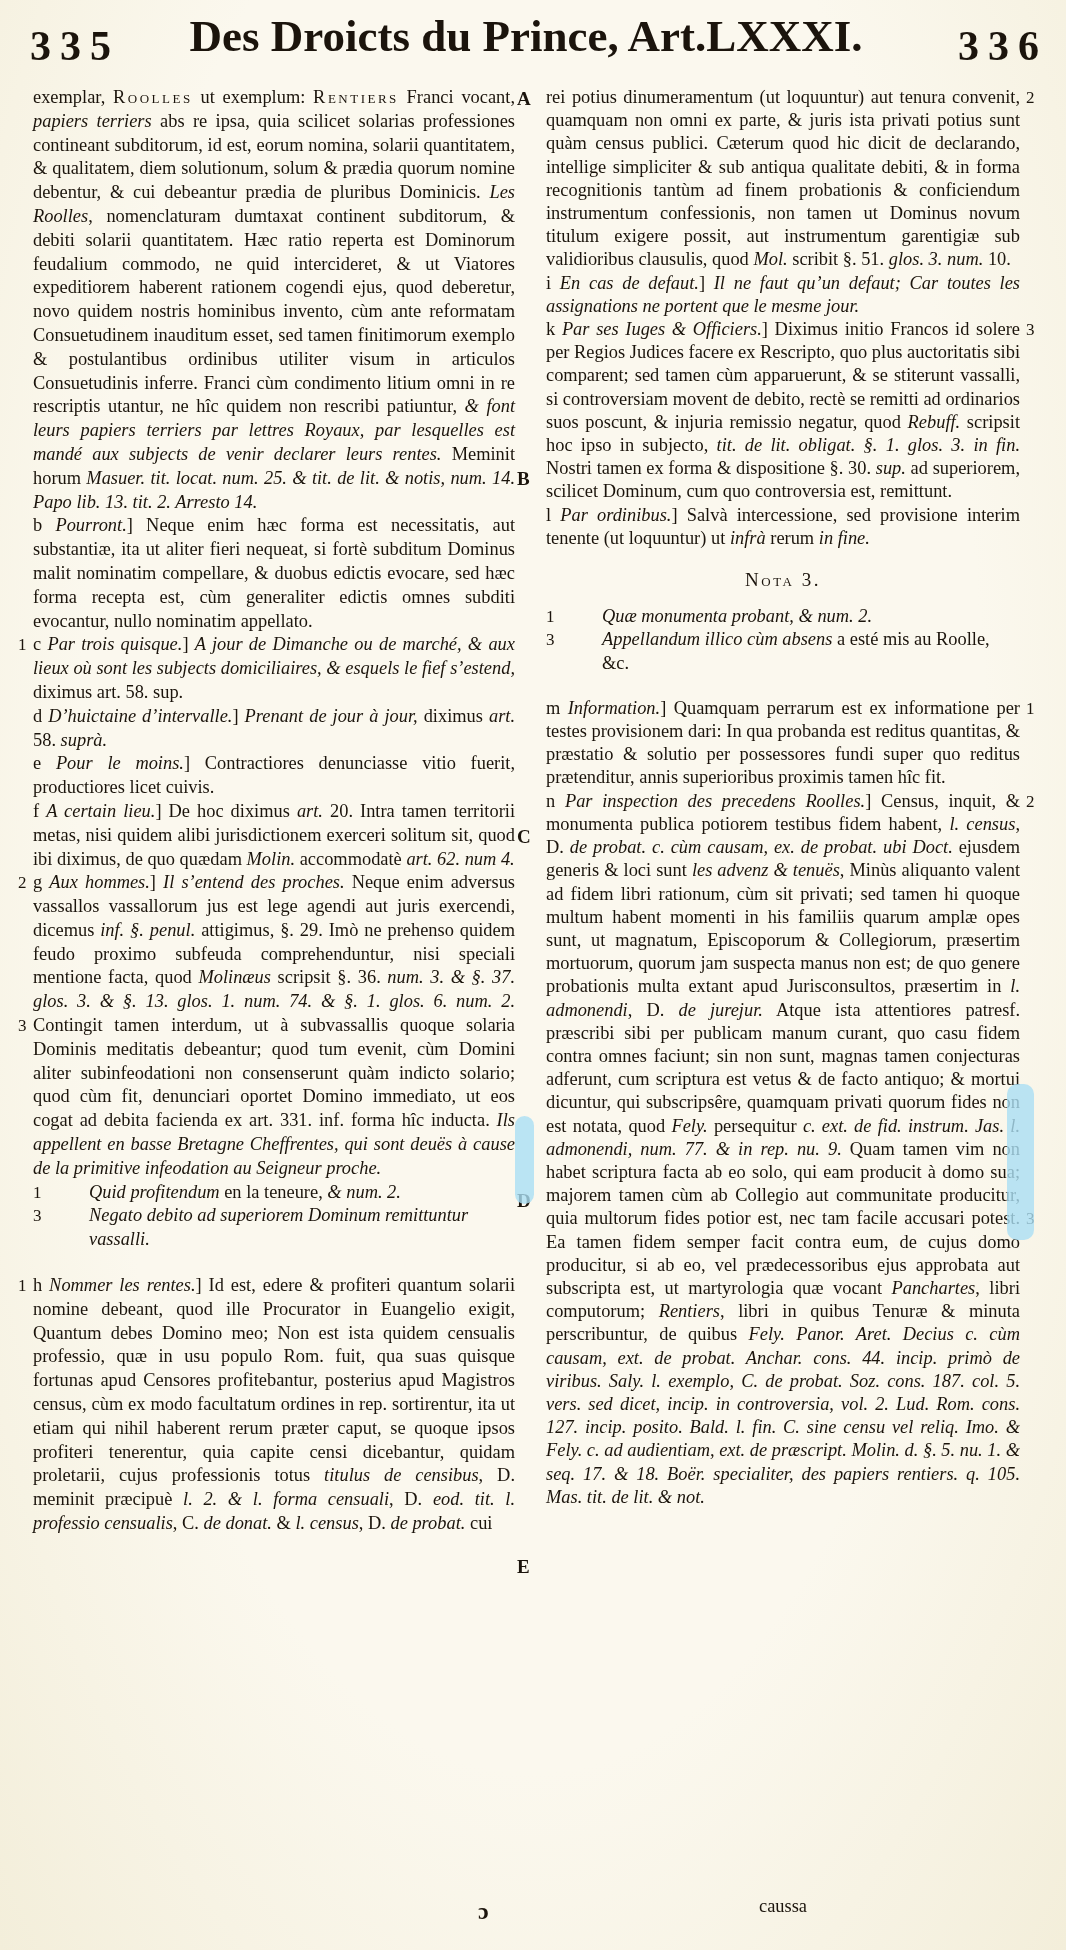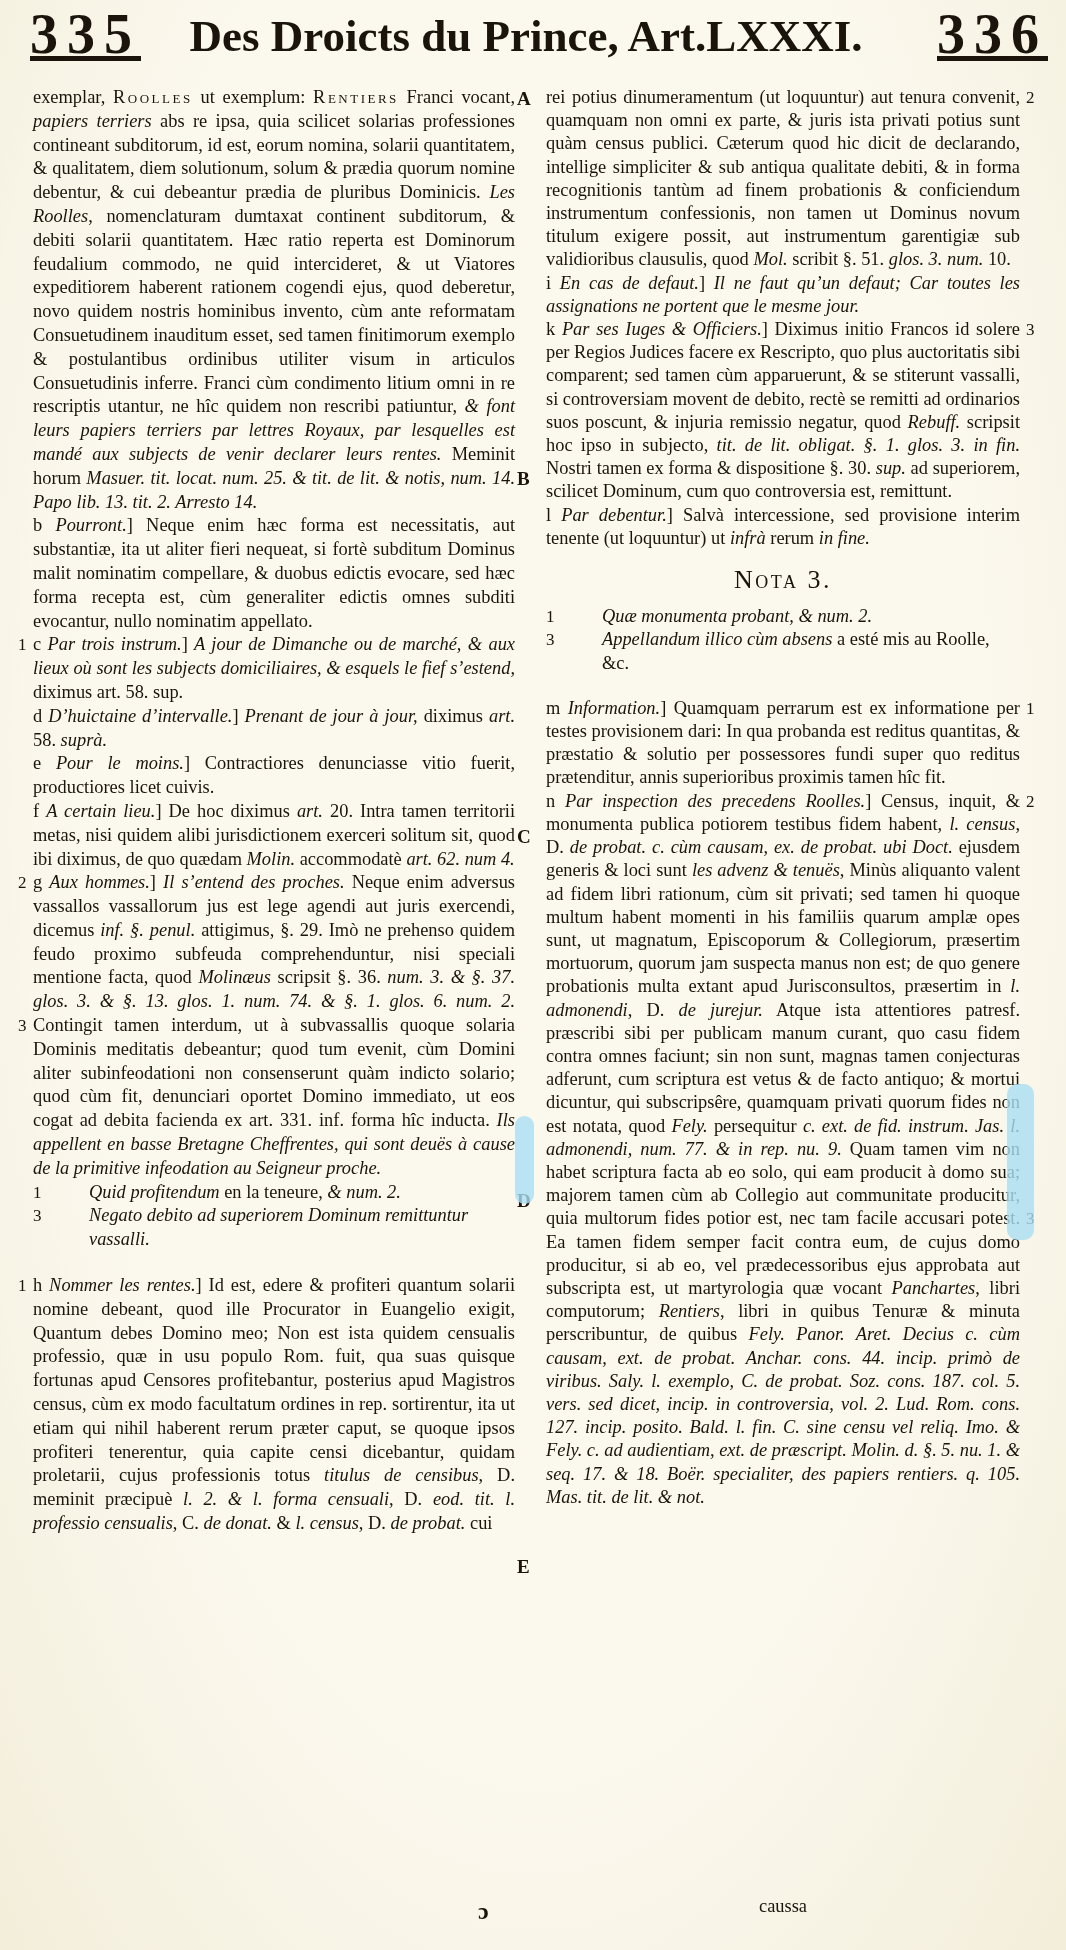--- a/index.html
+++ b/index.html
@@ -5,39 +5,39 @@
   html,body { margin:0; padding:0; background:#d8d2c2; }
   .page {
     position:relative; width:1066px; height:1950px; margin:0 auto;
     background:#f9f5e8;
     background-image: radial-gradient(ellipse at 50% 40%, #fbf8ee 60%, #f3eeda 100%);
     overflow:hidden;
     font-family:"Liberation Serif","DejaVu Serif",serif;
     color:#1b140c;
   }
   
-  .pagenum { position:absolute; top:2px; font-size:56px; letter-spacing:9px; font-weight:bold;text-decoration:underline; }
+  .pagenum { position:absolute; top:22px; font-size:42px; letter-spacing:9px; font-weight:bold; }
   .pagenum.left  { left:30px; }
   .pagenum.right { right:18px; }
   .title { position:absolute; top:10px; left:110px; right:124px; text-align:center;
            font-size:45px; font-weight:bold; white-space:nowrap; }
   
   .col { position:absolute; top:86px; }
   .col-left  { left:33px;  width:482px; --lh:23.8px; }
   .col-right { left:546px; width:474px; --lh:23.2px; }
   .para, .list-item {
     position:relative; margin:0; text-align:justify;
     font-size:18.4px; line-height:var(--lh);
   }
   .list-item { padding-left:56px; text-align:left; }
   .gap { margin-top:22px; }
   .it { font-style:italic; }
   .sc { font-variant:small-caps; letter-spacing:2.5px; }
   .nota { position:relative; margin:18px 0 14px; text-align:center;
-          font-size:26px; font-variant:small-caps; letter-spacing:9px; line-height:var(--lh); }
+          font-size:19px; font-variant:small-caps; letter-spacing:9px; line-height:var(--lh); }
   
   .mnote { position:absolute; font-size:17px; line-height:var(--lh); width:22px; }
   .mnote.nleft  { left:-15px; }
   .mnote.nlist  { left:0; }
   .mnote.nright { right:-28px; text-align:left; }
   .gutter-letter { position:absolute; font-size:19px; font-weight:bold; letter-spacing:1px; }
   .hl { position:absolute; border-radius:10px; opacity:0.8; }
   .ink-mark { position:absolute; font-size:24px; font-weight:bold; }
   .catchword { position:absolute; top:1896px; left:546px; width:474px;
                text-align:center; font-size:18.4px; }
@@ -46,34 +46,34 @@
 <body>
 
 <div class="page">
   <div class="pagenum left">335</div>
   <div class="title">Des Droicts du Prince, Art.LXXXI.</div>
   <div class="pagenum right">336</div>
 
   <div class="col col-left" id="col-left">
       <p class="para"><span>exemplar, </span><span class="sc">Roolles</span><span> ut exemplum: </span><span class="sc">Rentiers</span><span> Franci vocant, </span><span class="it">papiers terriers</span><span> abs re ipsa, quia scilicet solarias professiones contineant subditorum, id est, eorum nomina, solarii quantitatem, &amp; qualitatem, diem solutionum, solum &amp; prædia quorum nomine debentur, &amp; cui debeantur prædia de pluribus Dominicis. </span><span class="it">Les Roolles</span><span>, nomenclaturam dumtaxat continent subditorum, &amp; debiti solarii quantitatem.  Hæc ratio reperta est Dominorum feudalium commodo, ne quid intercideret, &amp; ut Viatores expeditiorem haberent rationem cogendi ejus, quod deberetur, novo quidem nostris hominibus invento, cùm ante reformatam Consuetudinem inauditum esset, sed tamen finitimorum exemplo &amp; postulantibus ordinibus utiliter visum in articulos Consuetudinis inferre.  Franci cùm condimento litium omni in re rescriptis utantur, ne hîc quidem non rescribi patiuntur, </span><span class="it">&amp; font leurs papiers terriers par lettres Royaux, par lesquelles est mandé aux subjects de venir declarer leurs rentes.</span><span>  Meminit horum </span><span class="it">Masuer. tit. locat. num. 25. &amp; tit. de lit. &amp; notis, num. 14. Papo lib. 13. tit. 2. Arresto 14.</span></p>
       <p class="para"><span>b </span><span class="it">Pourront.</span><span>]  Neque enim hæc forma est necessitatis, aut substantiæ, ita ut aliter fieri nequeat, si fortè subditum Dominus malit nominatim compellare, &amp; duobus edictis evocare, sed hæc forma recepta est, cùm generaliter edictis omnes subditi evocantur, nullo nominatim appellato.</span></p>
-      <p class="para"><span>c </span><span class="it">Par trois instrum.</span><span>]  </span><span class="it">A jour de Dimanche ou de marché, &amp; aux lieux où sont les subjects domiciliaires, &amp; esquels le fief s’estend,</span><span> diximus art. 58. sup.</span><span class="mnote nleft" style="top: 0px;">1</span></p>
+      <p class="para"><span>c </span><span class="it">Par trois quisque.</span><span>]  </span><span class="it">A jour de Dimanche ou de marché, &amp; aux lieux où sont les subjects domiciliaires, &amp; esquels le fief s’estend,</span><span> diximus art. 58. sup.</span><span class="mnote nleft" style="top: 0px;">1</span></p>
       <p class="para"><span>d </span><span class="it">D’huictaine d’intervalle.</span><span>]  </span><span class="it">Prenant de jour à jour,</span><span> diximus </span><span class="it">art.</span><span> 58. </span><span class="it">suprà.</span></p>
       <p class="para"><span>e </span><span class="it">Pour le moins.</span><span>]  Contractiores denunciasse vitio fuerit, productiores licet cuivis.</span></p>
       <p class="para"><span>f </span><span class="it">A certain lieu.</span><span>]  De hoc diximus </span><span class="it">art.</span><span> 20.  Intra tamen territorii metas, nisi quidem alibi jurisdictionem exerceri solitum sit, quod ibi diximus, de quo quædam </span><span class="it">Molin.</span><span> accommodatè </span><span class="it">art. 62. num 4.</span></p>
       <p class="para"><span>g </span><span class="it">Aux hommes.</span><span>]  </span><span class="it">Il s’entend des proches.</span><span>  Neque enim adversus vassallos vassallorum jus est lege agendi aut juris exercendi, dicemus </span><span class="it">inf. §. penul.</span><span> attigimus, §. 29. Imò ne prehenso quidem feudo proximo subfeuda comprehenduntur, nisi speciali mentione facta, quod </span><span class="it">Molinæus</span><span> scripsit §. 36. </span><span class="it">num. 3. &amp; §. 37. glos. 3. &amp; §. 13. glos. 1. num. 74. &amp; §. 1. glos. 6. num. 2.</span><span>  Contingit tamen interdum, ut à subvassallis quoque solaria Dominis meditatis debeantur; quod tum evenit, cùm Domini aliter subinfeodationi non consenserunt quàm indicto solario; quod cùm fit, denunciari oportet Domino immediato, ut eos cogat ad debita facienda ex art. 331. inf. forma hîc inducta.  </span><span class="it">Ils appellent en basse Bretagne Cheffrentes, qui sont deuës à cause de la primitive infeodation au Seigneur proche.</span><span class="mnote nleft" style="top: 0px;">2</span><span class="mnote nleft" style="top: 142.8px;">3</span></p>
       <p class="list-item"><span class="it">Quid profitendum</span><span> en la teneure, </span><span class="it">&amp; num. 2.</span><span class="mnote nlist" style="top: 0px;">1</span></p>
       <p class="list-item"><span class="it">Negato debito ad superiorem Dominum remittuntur vassalli.</span><span class="mnote nlist" style="top: 0px;">3</span></p>
       <p class="para gap"><span>h </span><span class="it">Nommer les rentes.</span><span>]  Id est, edere &amp; profiteri quantum solarii nomine debeant, quod ille Procurator in Euangelio exigit, Quantum debes Domino meo; Non est ista quidem censualis professio, quæ in usu populo Rom. fuit, qua suas quisque fortunas apud Censores profitebantur, posterius apud Magistros census, cùm ex modo facultatum ordines in rep. sortirentur, ita ut etiam qui nihil haberent rerum præter caput, se quoque ipsos profiteri tenerentur, quia capite censi dicebantur, quidam proletarii, cujus professionis totus </span><span class="it">titulus de censibus</span><span>, D. meminit præcipuè </span><span class="it">l. 2. &amp; l. forma censuali</span><span>, D. </span><span class="it">eod. tit. l. professio censualis</span><span>, C. </span><span class="it">de donat.</span><span> &amp; </span><span class="it">l. census</span><span>, D. </span><span class="it">de probat.</span><span> cui</span><span class="mnote nleft" style="top: 0px;">1</span></p>
     </div>
   <div class="col col-right" id="col-right">
       <p class="para"><span>rei potius dinumeramentum (ut loquuntur) aut tenura convenit, quamquam non omni ex parte, &amp; juris ista privati potius sunt quàm census publici.  Cæterum quod hic dicit de declarando, intellige simpliciter &amp; sub antiqua qualitate debiti, &amp; in forma recognitionis tantùm ad finem probationis &amp; conficiendum instrumentum confessionis, non tamen ut Dominus novum titulum exigere possit, aut instrumentum garentigiæ sub validioribus clausulis, quod </span><span class="it">Mol.</span><span> scribit §. 51. </span><span class="it">glos. 3. num.</span><span> 10.</span><span class="mnote nright" style="top: 0px;">2</span></p>
       <p class="para"><span>i </span><span class="it">En cas de defaut.</span><span>]  </span><span class="it">Il ne faut qu’un defaut; Car toutes les assignations ne portent que le mesme jour.</span></p>
       <p class="para"><span>k </span><span class="it">Par ses Iuges &amp; Officiers.</span><span>]  Diximus initio Francos id solere per Regios Judices facere ex Rescripto, quo plus auctoritatis sibi comparent; sed tamen cùm apparuerunt, &amp; se stiterunt vassalli, si controversiam movent de debito, rectè se remitti ad ordinarios suos poscunt, &amp; injuria remissio negatur, quod </span><span class="it">Rebuff.</span><span> scripsit hoc ipso in subjecto, </span><span class="it">tit. de lit. obligat. §. 1. glos. 3. in fin.</span><span>  Nostri tamen ex forma &amp; dispositione §. 30. </span><span class="it">sup.</span><span> ad superiorem, scilicet Dominum, cum quo controversia est, remittunt.</span><span class="mnote nright" style="top: 0px;">3</span></p>
-      <p class="para"><span>l </span><span class="it">Par debentur.</span><span>]  Salvà intercessione, sed provisione interim tenente (ut loquuntur) ut </span><span class="it">infrà</span><span> rerum </span><span class="it">in fine.</span></p>
+      <p class="para"><span>l </span><span class="it">Par ordinibus.</span><span>]  Salvà intercessione, sed provisione interim tenente (ut loquuntur) ut </span><span class="it">infrà</span><span> rerum </span><span class="it">in fine.</span></p>
       <div class="nota"><span class="sc">Nota 3.</span></div>
       <p class="list-item"><span class="it">Quæ monumenta probant, &amp; num. 2.</span><span class="mnote nlist" style="top: 0px;">1</span></p>
       <p class="list-item"><span class="it">Appellandum illico cùm absens</span><span> a esté mis au Roolle, &amp;c.</span><span class="mnote nlist" style="top: 0px;">3</span></p>
       <p class="para gap"><span>m </span><span class="it">Information.</span><span>]  Quamquam perrarum est ex informatione per testes provisionem dari:  In qua probanda est reditus quantitas, &amp; præstatio &amp; solutio per possessores fundi super quo reditus prætenditur, annis superioribus proximis tamen hîc fit.</span><span class="mnote nright" style="top: 0px;">1</span></p>
       <p class="para"><span>n </span><span class="it">Par inspection des precedens Roolles.</span><span>]  Census, inquit, &amp; monumenta publica potiorem testibus fidem habent, </span><span class="it">l. census</span><span>, D. </span><span class="it">de probat. c. cùm causam, ex. de probat. ubi Doct.</span><span> ejusdem generis &amp; loci sunt </span><span class="it">les advenz &amp; tenuës</span><span>, Minùs aliquanto valent ad fidem libri rationum, cùm sit privati; sed tamen hi quoque multum habent momenti in his familiis quarum amplæ opes sunt, ut magnatum, Episcoporum &amp; Collegiorum, præsertim mortuorum, quorum jam suspecta manus non est; de quo genere probationis multa extant apud Jurisconsultos, præsertim in </span><span class="it">l. admonendi</span><span>, D. </span><span class="it">de jurejur.</span><span>  Atque ista attentiores patresf. præscribi sibi per publicam manum curant, quo casu fidem contra omnes faciunt; sin non sunt, magnas tamen conjecturas adferunt, cum scriptura est vetus &amp; de facto antiquo; &amp; mortui dicuntur, qui subscripsêre, quamquam privati quorum fides non est notata, quod </span><span class="it">Fely.</span><span> persequitur </span><span class="it">c. ext. de fid. instrum. Jas. l. admonendi, num. 77. &amp; in rep. nu. 9.</span><span>  Quam tamen vim non habet scriptura facta ab eo solo, qui eam producit à domo sua; majorem tamen cùm ab Collegio aut communitate producitur, quia multorum fides potior est, nec tam facile accusari potest.  Ea tamen fidem semper facit contra eum, de cujus domo producitur, si ab eo, vel prædecessoribus ejus approbata aut subscripta est, ut martyrologia quæ vocant </span><span class="it">Panchartes</span><span>, libri computorum; </span><span class="it">Rentiers</span><span>, libri in quibus Tenuræ &amp; minuta perscribuntur, de quibus </span><span class="it">Fely. Panor. Aret. Decius c. cùm causam, ext. de probat. Anchar. cons. 44. incip. primò de viribus. Saly. l. exemplo, C. de probat. Soz. cons. 187. col. 5. vers. sed dicet, incip. in controversia, vol. 2. Lud. Rom. cons. 127. incip. posito. Bald. l. fin. C. sine censu vel reliq. Imo. &amp; Fely. c. ad audientiam, ext. de præscript. Molin. d. §. 5. nu. 1. &amp; seq. 17. &amp; 18. Boër. specialiter, des papiers rentiers. q. 105. Mas. tit. de lit. &amp; not.</span><span class="mnote nright" style="top: 0px;">2</span><span class="mnote nright" style="top: 417.6px;">3</span></p>
     </div>
 
   <div id="margin-layer">
       <span class="gutter-letter" style="left: 517px; top: 88px;">A</span>
       <span class="gutter-letter" style="left: 517px; top: 468px;">B</span>

